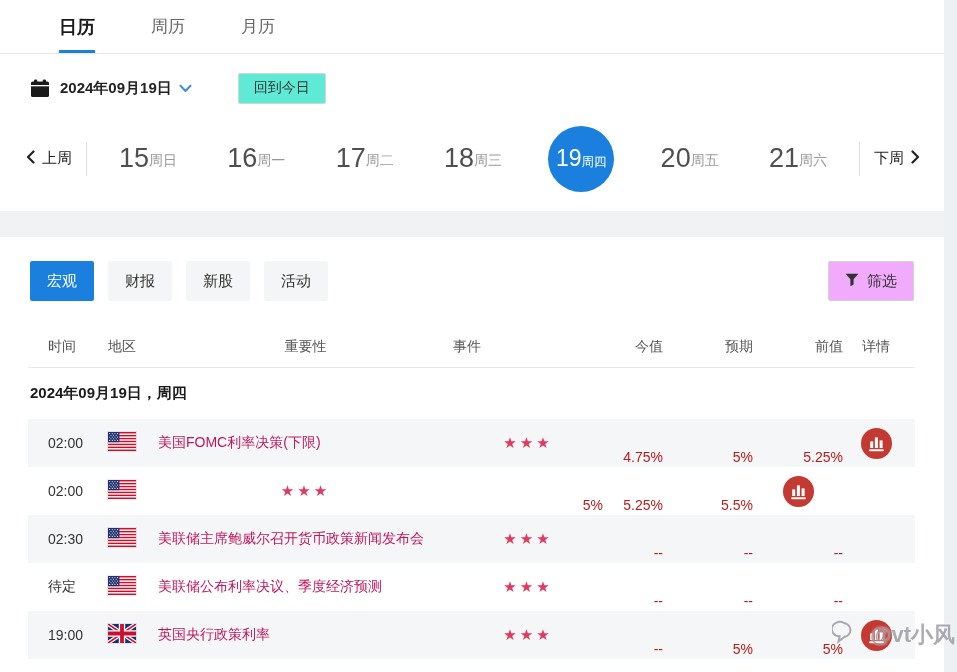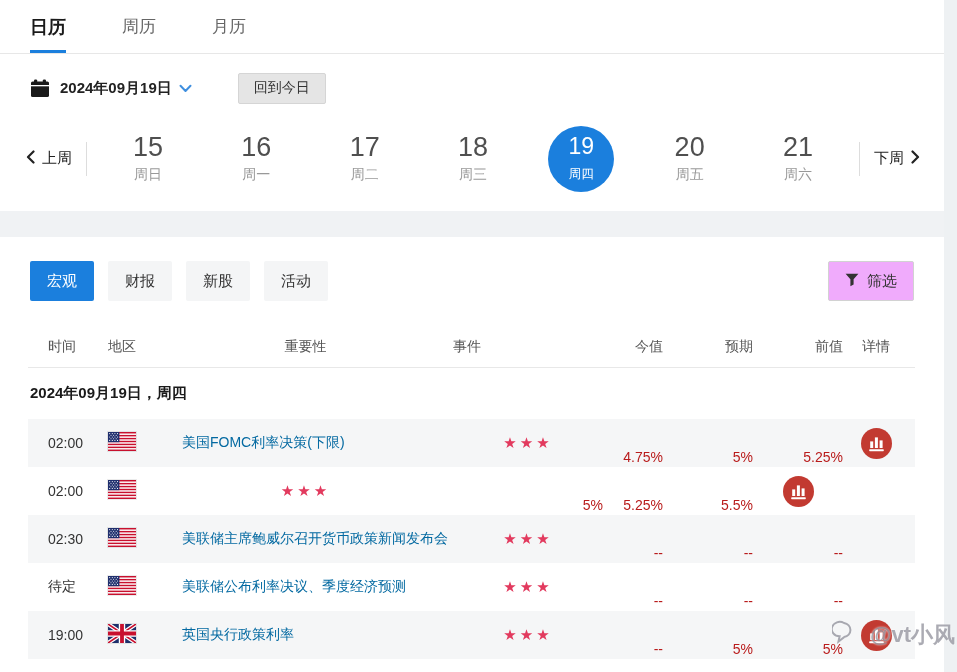--- a/index.html
+++ b/index.html
@@ -7,38 +7,38 @@
   body {
     font-family:"Liberation Sans","DejaVu Sans",sans-serif;
     background:#fff; color:#333; position:relative; overflow:hidden;
   }
   .page { width:944px; height:672px; position:relative; }
   .right-gutter { position:absolute; right:0; top:0; width:13px; height:672px; background:#eef1f3; }
 
   
   .topbar { height:54px; border-bottom:1px solid #e7e7e7; display:flex; align-items:stretch; padding-left:30px; }
   .tab { position:relative; display:flex; align-items:center; margin-right:56px; font-size:17px; color:#666; cursor:pointer; }
-  .tab.active { color:#1a1a1a; font-weight:bold; font-size:18px; }
+  .tab.active { color:#1a1a1a; font-weight:bold; font-size:18px;margin-left:29px; }
   .tab.active::after { content:""; position:absolute; left:50%; transform:translateX(-50%); bottom:0; width:36px; height:3px; background:#1b7fdd; }
 
   
   .date-row { height:52px; display:flex; align-items:center; padding:16px 0 0 30px; }
   .cal-icon { width:20px; height:19px; margin-right:10px; display:inline-flex; }
   .date-value { font-size:15px; color:#222; font-weight:bold; }
   .chev-down { margin-left:7px; display:inline-flex; }
-  .today-btn { margin-left:46px; height:31px; padding:0 15px; background:#e5e5e5; border:1px solid #d5d5d5; border-radius:2px; font-size:14px; color:#333; cursor:pointer; font-family:inherit; }
+  .today-btn { margin-left:46px; height:31px; padding:0 15px; background:#5eead4; border:1px solid #d5d5d5; border-radius:2px; font-size:14px; color:#333; cursor:pointer; font-family:inherit; }
 
   
   .week-strip { height:105px; display:flex; align-items:center; padding:0 24px 0 26px; }
   .wk-nav { display:flex; align-items:center; gap:7px; font-size:15px; color:#222; cursor:pointer; white-space:nowrap; }
   .vdiv { width:1px; height:34px; background:#ddd; margin:0 10px 0 14px; }
   .vdiv2 { width:1px; height:34px; background:#ddd; margin:0 14px 0 10px; }
   .days { flex:1; display:flex; justify-content:space-between; }
   .day { width:102px; display:flex; justify-content:center; cursor:pointer; }
-  .day-c { width:66px; height:66px; border-radius:50%; display:flex; flex-direction:column; align-items:center; justify-content:center; }
+  .day-c { width:66px; height:66px; border-radius:50%; display:flex; flex-direction:row; align-items:center; justify-content:center; }
   .day-num { font-size:27px; color:#4f4f4f; line-height:1.05; }
   .day-label { font-size:14px; color:#999; margin-top:4px; }
   .day.active .day-c { background:#1b7fdd; }
   .day.active .day-num { color:#fff; font-size:23px; }
   .day.active .day-label { color:#fff; font-size:12.5px; margin-top:8px; }
 
   .gray-band { height:26px; background:#f0f2f4; }
 
   
   .content { padding-top:24px; }
@@ -53,21 +53,21 @@
   .table-wrap { margin:25px 29px 0 28px; }
   .tgrid { display:grid; grid-template-columns:60px 50px 1fr 150px 60px 90px 90px 66px; align-items:center; padding:0 6px 0 20px; }
   .thead { height:42px; border-bottom:1px solid #e8e8e8; font-size:14px; color:#555; }
   .th.c-imp { text-align:center; }
   .th.c-num { text-align:right; }
   .th.c-det { text-align:center; }
   .group-date { height:51px; display:flex; align-items:center; font-size:15px; font-weight:bold; color:#1a1a1a; padding-left:2px; }
   .trow { height:48px; font-size:14px; cursor:pointer; }
   .rows > .trow:nth-child(odd) { background:#f5f6f7; }
   .cell.time { color:#333; }
-  .cell.event { color:#0369a1; white-space:nowrap; overflow:hidden;margin-left:24px; }
+  .cell.event { color:#be185d; white-space:nowrap; overflow:hidden; }
   .cell.imp { text-align:center; color:#e23a5e; font-size:15px; letter-spacing:3px; }
   .cell.num { text-align:right; color:#b91c1c;margin-top:28px; }
   .cell.det { display:flex; justify-content:center; }
   .flag { width:28px; height:19px; display:inline-flex; box-shadow:0 0 0 1px rgba(0,0,0,.08); }
   .detail-icon { width:31px; height:31px; display:inline-flex; }
 
   
   .watermark { position:absolute; right:2px; bottom:22px; z-index:9; display:flex; align-items:center; gap:14px;
                font-size:22px; font-weight:bold; color:rgba(120,120,132,.62); text-shadow:0 0 2px rgba(255,255,255,.9); pointer-events:none;text-align:center; }
 </style>

